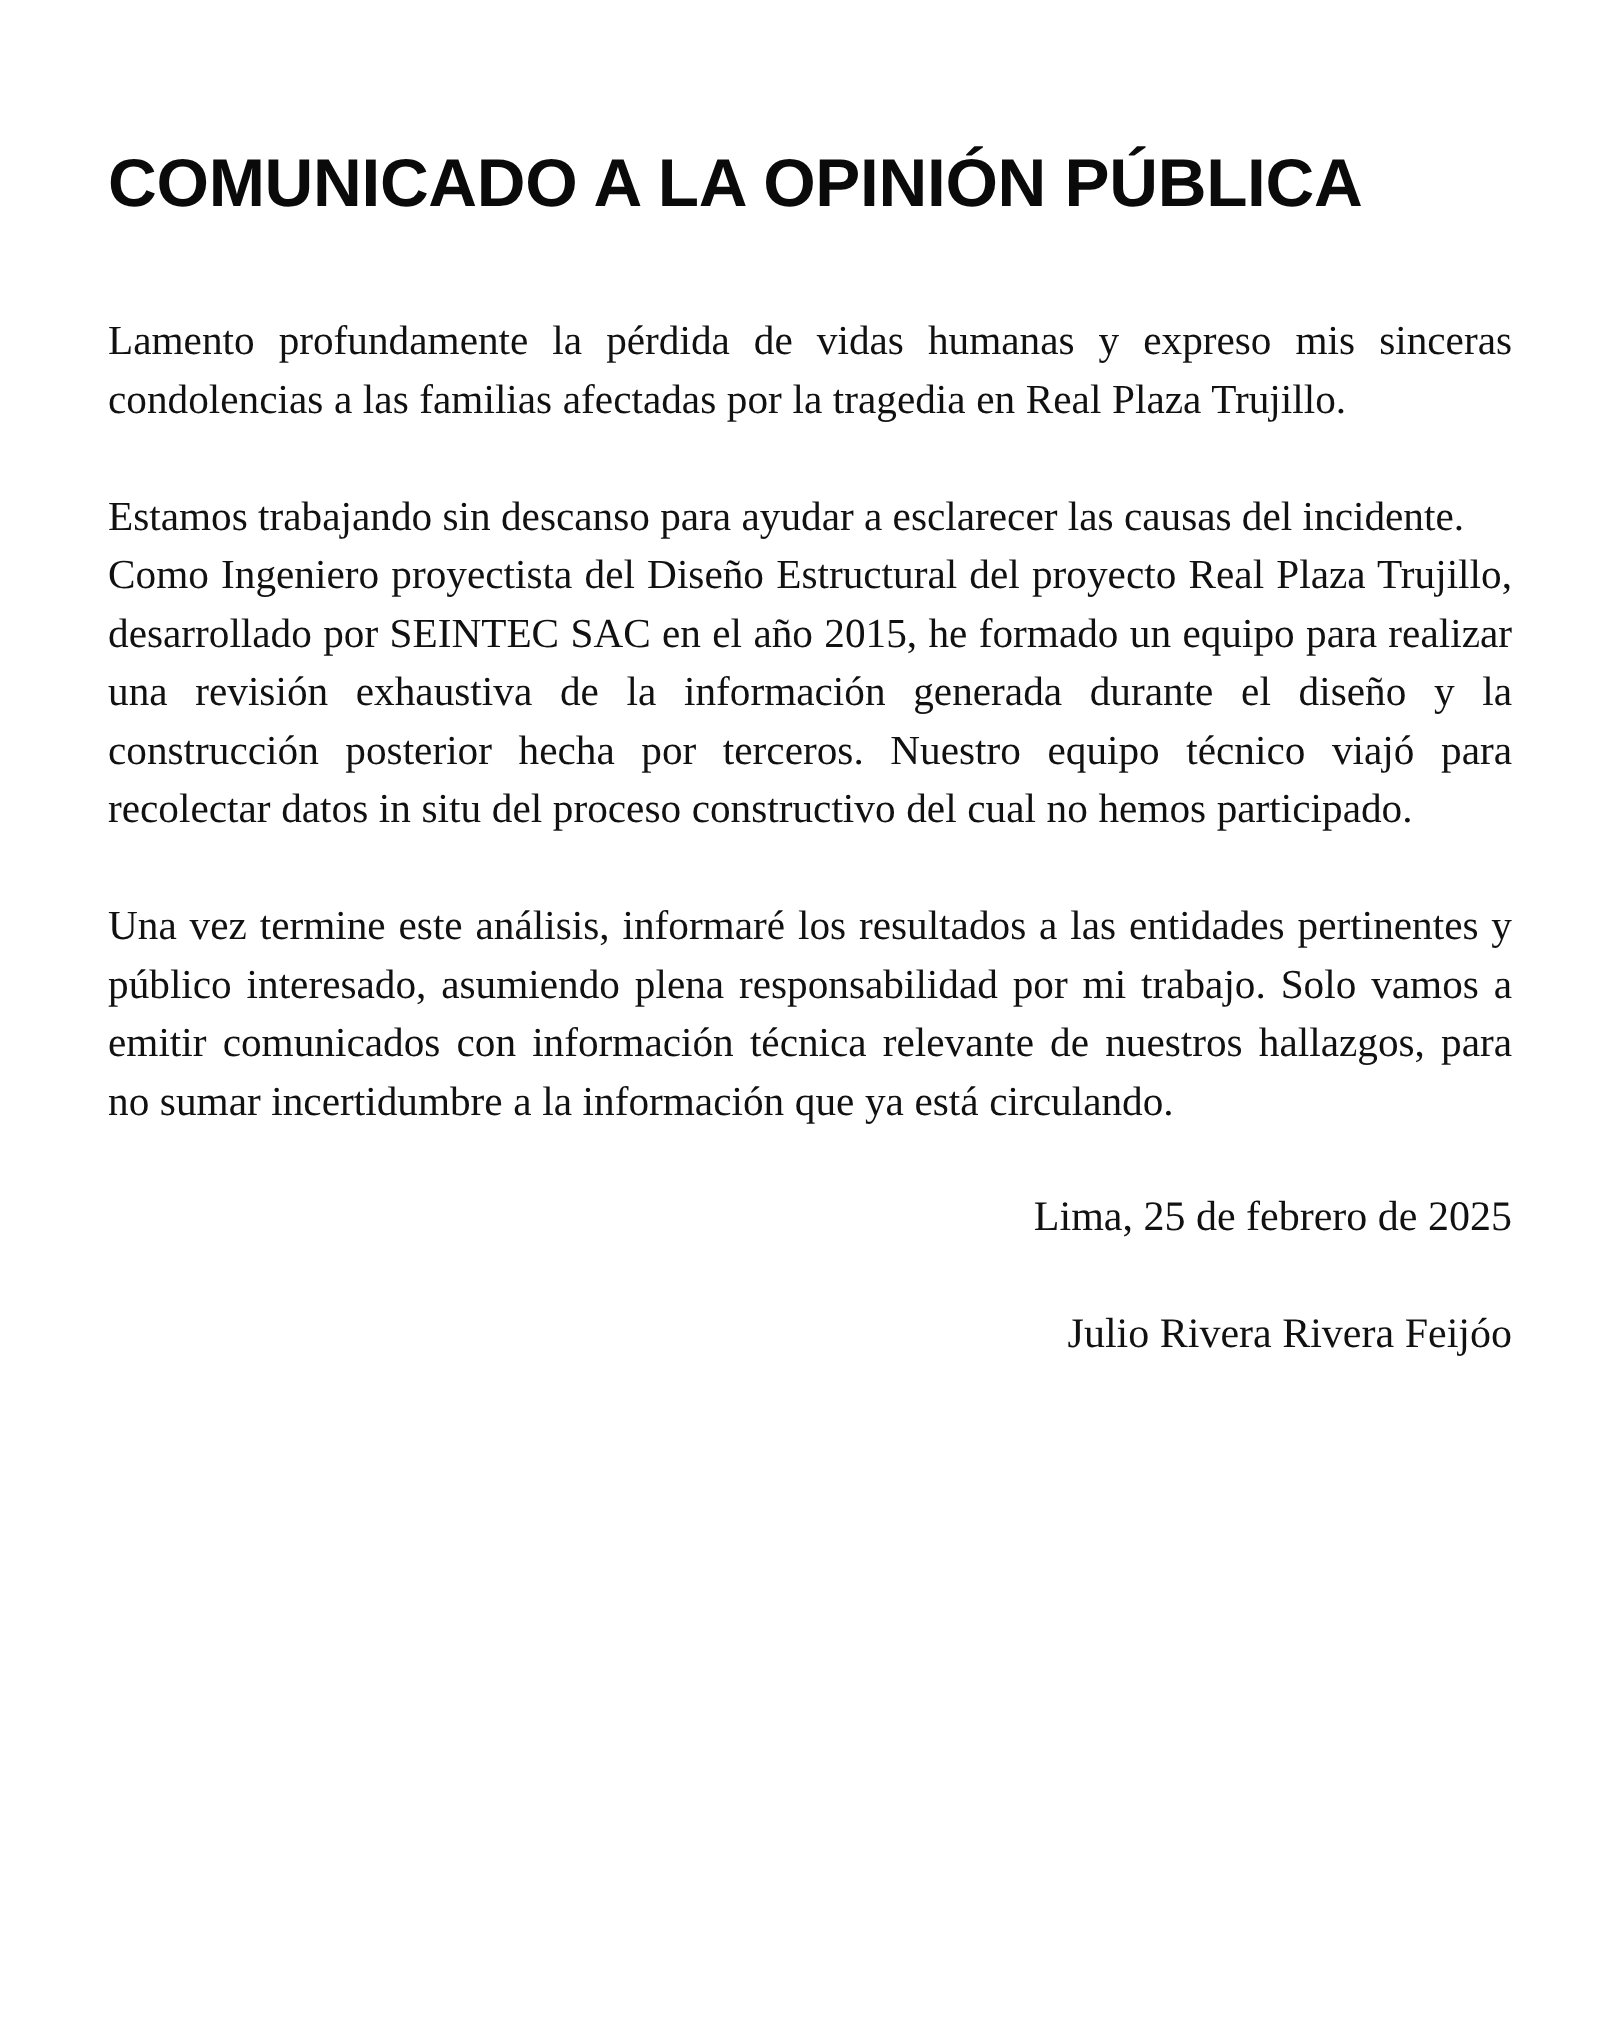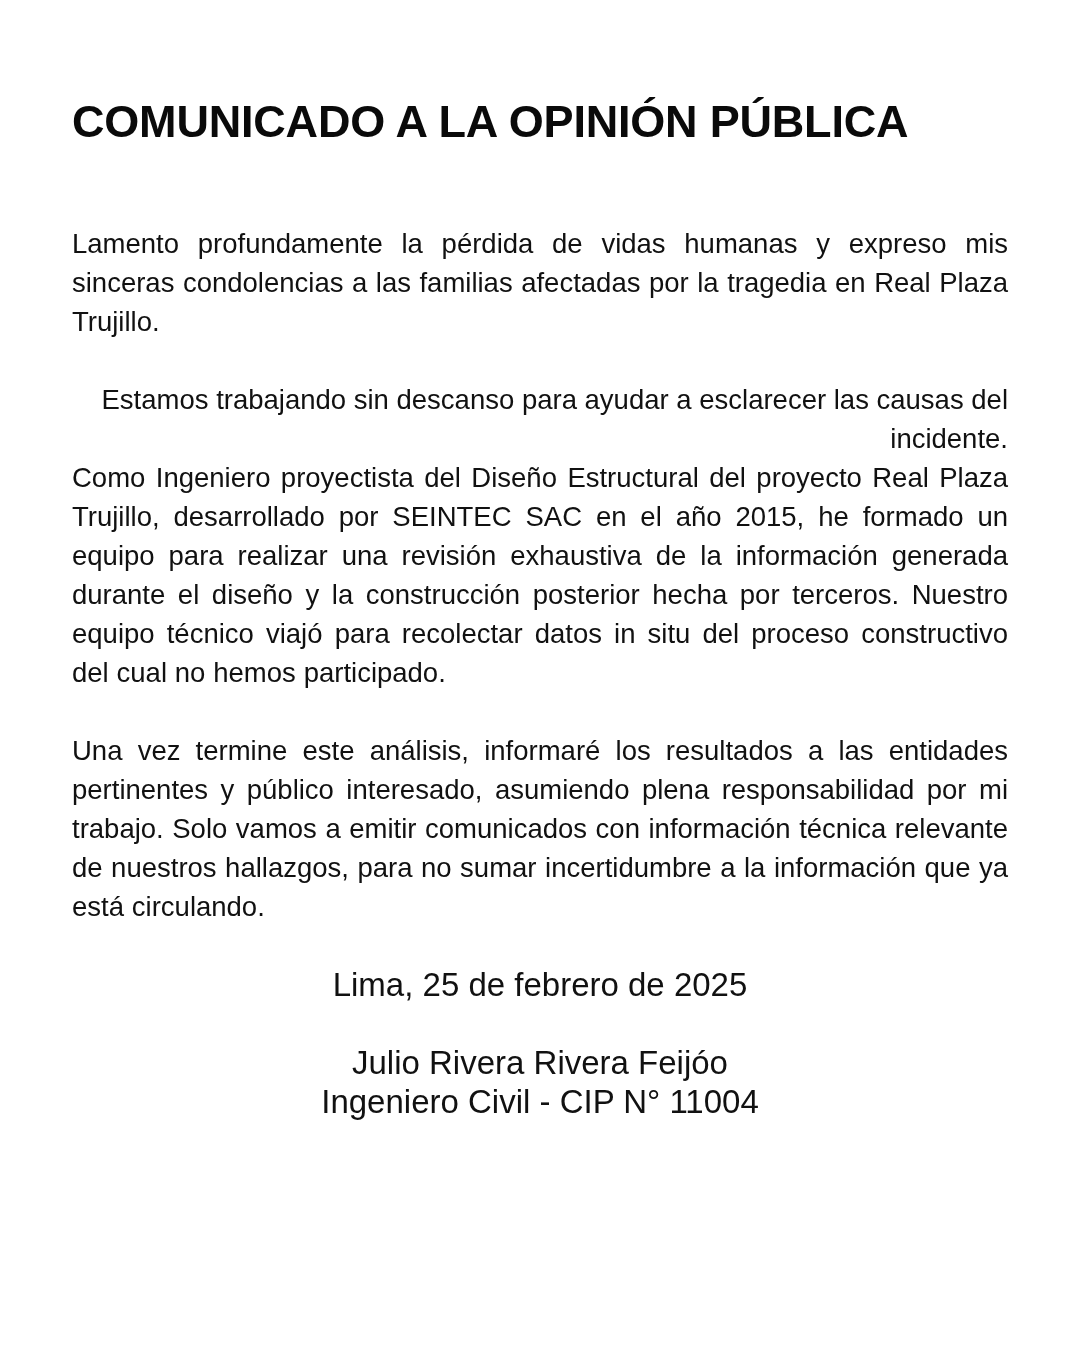--- a/index.html
+++ b/index.html
@@ -38,54 +38,55 @@
     font-size: 45px;
     font-weight: bold;
     line-height: 52px;
     letter-spacing: -0.2px;
     margin: 0 0 0 0;
     color: #0a0a0a;
     white-space: nowrap;
   }
 
   .body-block {
-    margin-top: 76px;
+    margin-top: 59px;
+    font-family: Liberation Serif, serif;
   }
 
   .para {
     font-size: 27.5px;
     line-height: 39px;
     color: #111111;
     margin: 0 0 39px 0;
     hyphens: none;
   }
 
   .para.justify {
     text-align: justify;
     text-align-last: left;
     word-spacing: 0.2px;
   }
 
   .para.left {
-    text-align: right;
+    text-align: left;
   }
 
   .para.tight {
     margin-bottom: 0;
   }
 
   .para.tight + .para {
     margin-top: 0;
   }
 
   .sig-line {
-    font-size: 33px;
+    font-size: 28px;
     line-height: 39px;
     color: #111111;
-    text-align: center;
+    text-align: right;
   }
 
   .sig-block {
     margin-top: 0;
   }
 
   .spacer-line {
     height: 39px;
   }
 </style>
@@ -108,18 +109,17 @@
       <p class="para justify">Como Ingeniero proyectista del Diseño Estructural del proyecto Real Plaza Trujillo, desarrollado por SEINTEC SAC en el año 2015, he formado un equipo para realizar una revisión exhaustiva de la información generada durante el diseño y la construcción posterior hecha por terceros. Nuestro equipo técnico viajó para recolectar datos in situ del proceso constructivo del cual no hemos participado.</p>
 
       <p class="para justify">Una vez termine este análisis, informaré los resultados a las entidades pertinentes y público interesado, asumiendo plena responsabilidad por mi trabajo. Solo vamos a emitir comunicados con información técnica relevante de nuestros hallazgos, para no sumar incertidumbre a la información que ya está circulando.</p>
 
       <div class="sig-line">Lima, 25 de febrero de 2025</div>
 
       <div class="spacer-line"></div>
 
       <div class="sig-block">
         <div class="sig-line">Julio Rivera Rivera Feijóo</div>
-        <div class="sig-line">Ingeniero Civil - CIP N° 11004</div>
       </div>
 
     </div>
   </div>
 </div>
 
 </body></html>

